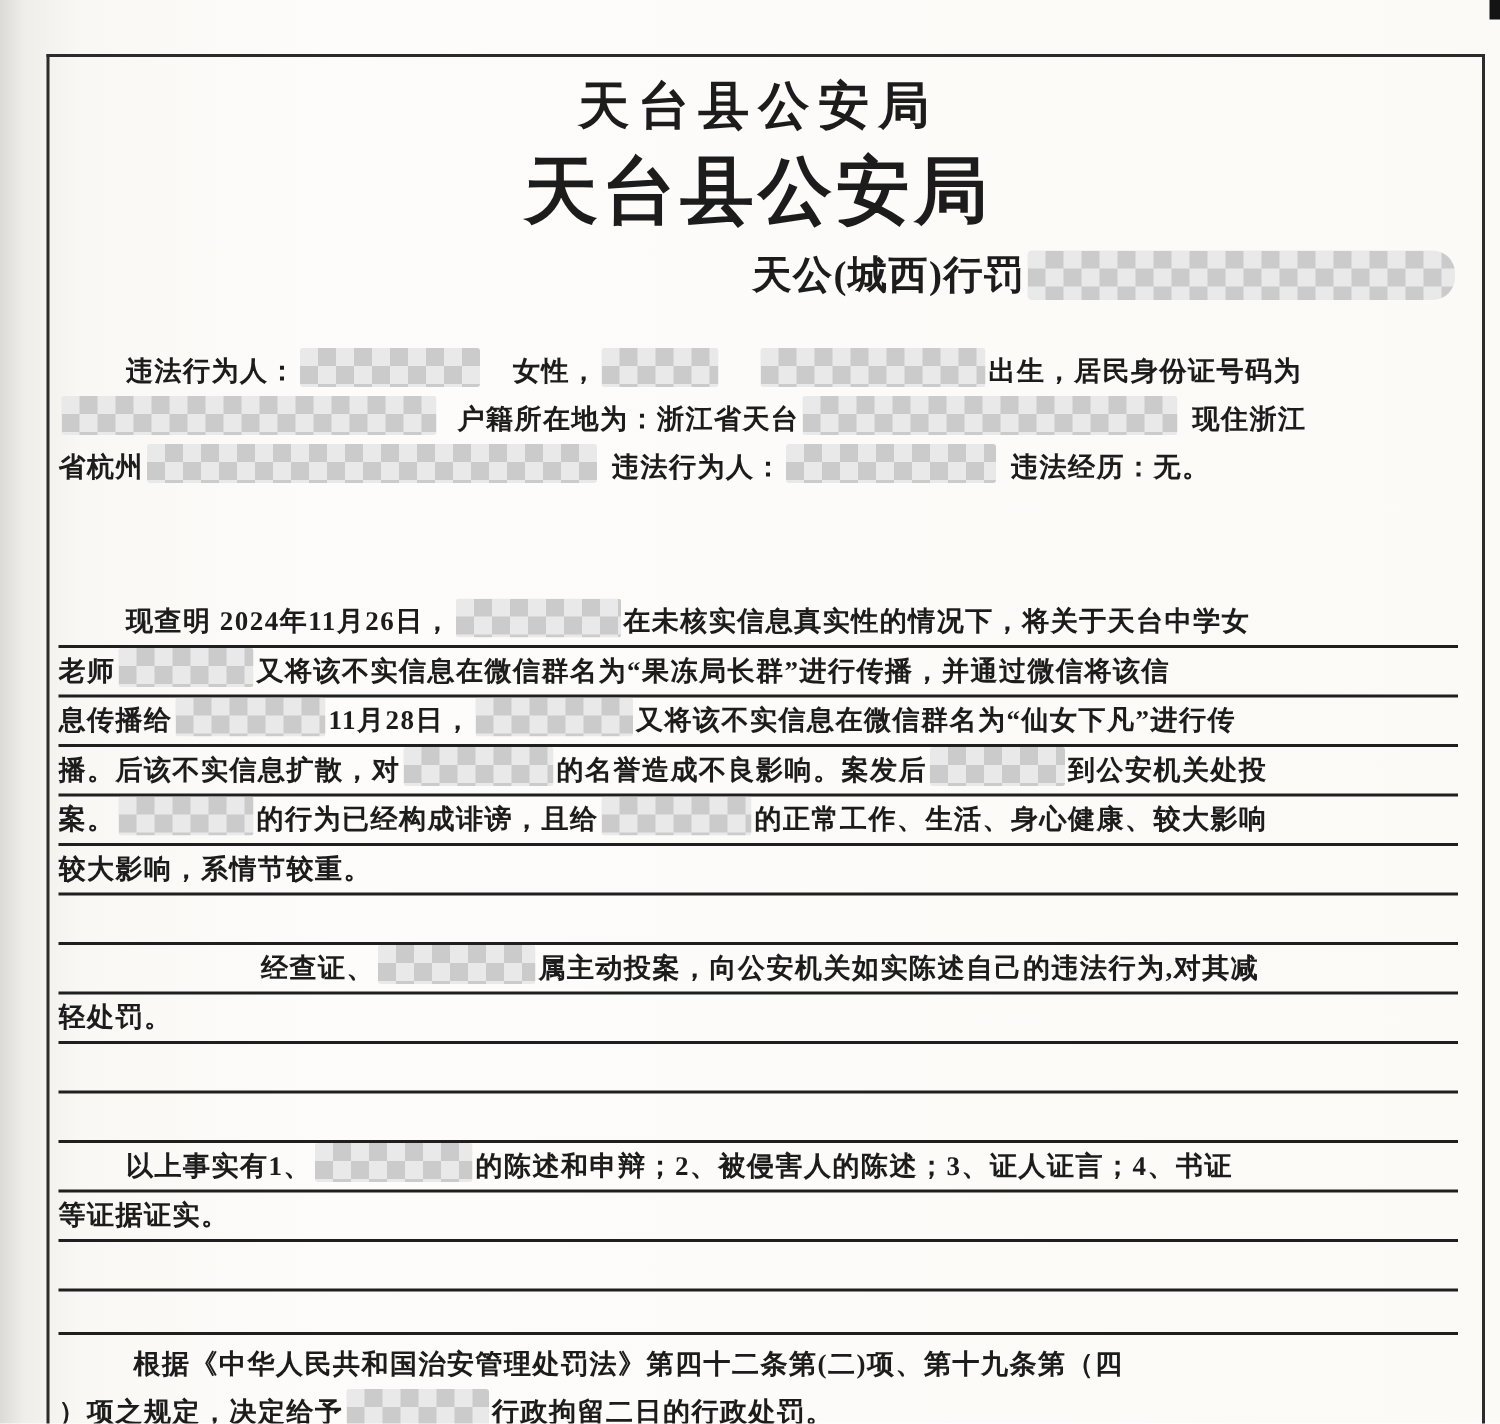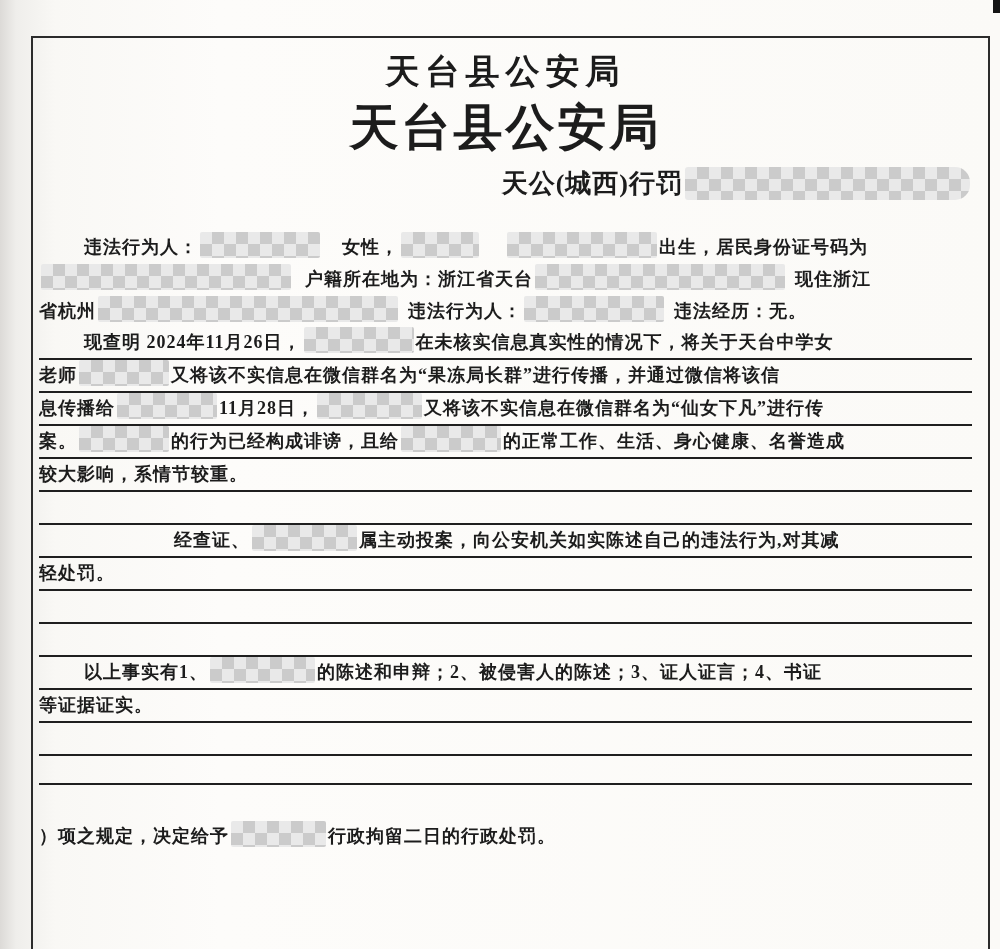--- a/index.html
+++ b/index.html
@@ -32,21 +32,21 @@
     font-size:18px;font-weight:600;letter-spacing:1px;
     white-space:nowrap;overflow:hidden;
   }
   .ruled .line{height:31px;line-height:31px;border-bottom:2px solid var(--rule,#1f1f1f);}
   #sec-docno{margin-top:8px;}
   #sec-docno .line{
     height:35px;line-height:35px;font-size:26px;font-weight:600;
     text-align:right;padding-right:0;overflow:visible;
   }
   #sec-party{margin-top:30px;}
-  #sec-findings{}
+  #sec-findings{margin-top:72px;}
   #sec-decision{
     margin-top:27px;border-top:2.5px solid var(--rule,#1f1f1f);padding-top:3px;
   }
   .redact{
     display:inline-block;height:26px;vertical-align:-5px;margin:0 2px;
     background:repeating-conic-gradient(var(--redact-dark,#cbcbcb) 0% 25%, var(--redact-light,#e9e9e9) 0% 50%);
     background-size:24px 24px;
     border-radius:2px;
   }
   .redact.cap{border-radius:3px 15px 15px 3px;}
@@ -66,33 +66,34 @@
       </div>
     <div class="sec" id="sec-party">
         <div class="line"><span class="spacer" style="width: 45px;"></span><span class="txt">违法行为人：</span><span class="redact" style="width: 120px;"></span><span class="spacer" style="width: 20px;"></span><span class="txt">女性，</span><span class="redact" style="width: 78px;"></span><span class="spacer" style="width: 24px;"></span><span class="redact" style="width: 150px;"></span><span class="txt">出生，居民身份证号码为</span></div>
         <div class="line"><span class="redact" style="width: 250px;"></span><span class="spacer" style="width: 12px;"></span><span class="txt">户籍所在地为：浙江省天台</span><span class="redact" style="width: 250px;"></span><span class="spacer" style="width: 8px;"></span><span class="txt">现住浙江</span></div>
         <div class="line"><span class="txt">省杭州</span><span class="redact" style="width: 300px;"></span><span class="spacer" style="width: 8px;"></span><span class="txt">违法行为人：</span><span class="redact" style="width: 140px;"></span><span class="spacer" style="width: 8px;"></span><span class="txt">违法经历：无。</span></div>
       </div>
     <div class="sec ruled" id="sec-findings">
         <div class="line"><span class="spacer" style="width: 45px;"></span><span class="txt">现查明 2024年11月26日，</span><span class="redact" style="width: 110px;"></span><span class="txt">在未核实信息真实性的情况下，将关于天台中学女</span></div>
         <div class="line"><span class="txt">老师</span><span class="redact" style="width: 90px;"></span><span class="txt">又将该不实信息在微信群名为“果冻局长群”进行传播，并通过微信将该信</span></div>
         <div class="line"><span class="txt">息传播给</span><span class="redact" style="width: 100px;"></span><span class="txt">11月28日，</span><span class="redact" style="width: 105px;"></span><span class="txt">又将该不实信息在微信群名为“仙女下凡”进行传</span></div>
-        <div class="line"><span class="txt">案。</span><span class="redact" style="width: 90px;"></span><span class="txt">的行为已经构成诽谤，且给</span><span class="redact" style="width: 100px;"></span><span class="txt">的正常工作、生活、身心健康、名誉造成</span></div>
+        <div class="line"><span class="txt">播。后该不实信息扩散，对</span><span class="redact" style="width: 100px;"></span><span class="txt">的名誉造成不良影响。案发后</span><span class="redact" style="width: 90px;"></span><span class="txt">到公安机关处投</span></div>
+        <div class="line"><span class="txt">案。</span><span class="redact" style="width: 90px;"></span><span class="txt">的行为已经构成诽谤，且给</span><span class="redact" style="width: 100px;"></span><span class="txt">的正常工作、生活、身心健康、较大影响</span></div>
         <div class="line"><span class="txt">较大影响，系情节较重。</span></div>
       </div>
     <div class="sec ruled" id="sec-mitigation">
         <div class="line"></div>
         <div class="line"><span class="spacer" style="width: 135px;"></span><span class="txt">经查证、</span><span class="redact" style="width: 105px;"></span><span class="txt">属主动投案，向公安机关如实陈述自己的违法行为,对其减</span></div>
         <div class="line"><span class="txt">轻处罚。</span></div>
         <div class="line"></div>
         <div class="line"></div>
       </div>
     <div class="sec ruled" id="sec-evidence">
         <div class="line"><span class="spacer" style="width: 45px;"></span><span class="txt">以上事实有1、</span><span class="redact" style="width: 105px;"></span><span class="txt">的陈述和申辩；2、被侵害人的陈述；3、证人证言；4、书证</span></div>
         <div class="line"><span class="txt">等证据证实。</span></div>
         <div class="line"></div>
       </div>
     <div class="sec" id="sec-decision">
-        <div class="line"><span class="spacer" style="width: 50px;"></span></div>
+        <div class="line"><span class="spacer" style="width: 50px;"></span><span class="txt">根据《中华人民共和国治安管理处罚法》第四十二条第(二)项、第十九条第（四</span></div>
         <div class="line"><span class="txt">）项之规定，决定给予</span><span class="redact" style="width: 95px;"></span><span class="txt">行政拘留二日的行政处罚。</span></div>
       </div>
   </div>
 </div>
 
 </body></html>

